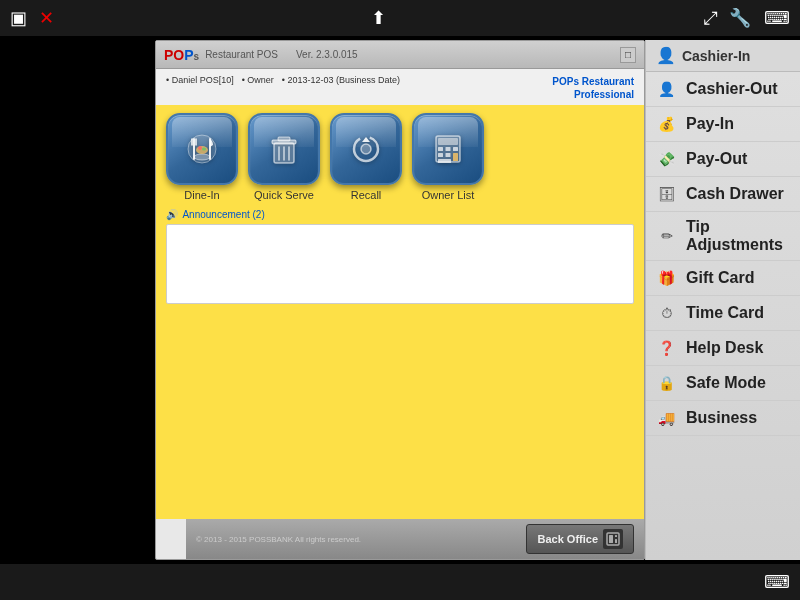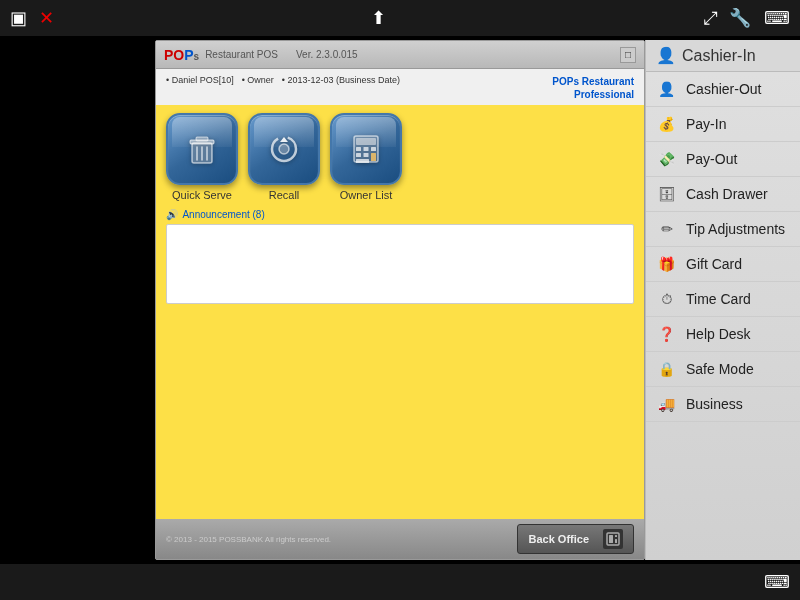--- a/index.html
+++ b/index.html
@@ -222,30 +222,31 @@
 
     
     .window-footer {
       background: linear-gradient(to bottom, #aaa, #888);
       height: 40px;
       display: flex;
       align-items: center;
       padding: 0 10px;
       gap: 8px;
       flex-shrink: 0;
+      margin-left: 30px;
     }
     .footer-copyright {
       font-size: 8px;
       color: #ccc;
       flex: 1;
     }
     .footer-btn {
       display: flex;
       align-items: center;
-      gap: 14px;
+      gap: 5px;
       background: linear-gradient(to bottom, #777, #555);
       border: 1px solid #333;
       border-radius: 3px;
       padding: 4px 10px;
       cursor: pointer;
       color: #eee;
       font-size: 11px;
       font-weight: bold;
     }
     .footer-btn-icon {
@@ -285,42 +286,42 @@
       width: 22px;
       height: 22px;
       display: flex;
       align-items: center;
       justify-content: center;
       font-size: 14px;
       color: #444;
       flex-shrink: 0;
     }
     .sidebar-label {
-      font-size: 14px;
+      font-size: 16px;
       color: #222;
-      font-weight: 400;
+      font-weight: 700;
     }
 
     
     .sidebar-header {
       display: flex;
       align-items: center;
       gap: 6px;
       padding: 6px 10px;
       background: #d8d8d8;
       border-bottom: 1px solid #bbb;
     }
     .sidebar-header-icon {
       font-size: 16px;
       color: #555;
     }
     .sidebar-header-label {
-      font-size: 16px;
+      font-size: 14px;
       color: #333;
-      font-weight: normal;
+      font-weight: bold;
     }
   </style>
 </head>
 <body>
 
 <div class="taskbar">
   <div class="taskbar-left">
     <span class="taskbar-icon white">▣</span>
     <span class="taskbar-icon red">✕</span>
   </div>
@@ -358,20 +359,42 @@
       <div class="info-bar-right">
         <div>POPs Restaurant</div>
         <div>Professional</div>
       </div>
     </div>
 
     <div class="main-grid">
 
       <div class="app-buttons-row">
 
+        <div class="app-btn">
+          <div class="app-btn-icon">
+            <svg viewBox="0 0 44 44" fill="none" xmlns="http://www.w3.org/2000/svg">
+
+              <circle cx="22" cy="22" r="14" fill="rgba(255,255,255,0.15)" stroke="rgba(255,255,255,0.4)" stroke-width="1"></circle>
+
+              <line x1="14" y1="12" x2="14" y2="32" stroke="white" stroke-width="1.8" stroke-linecap="round"></line>
+              <line x1="12" y1="12" x2="12" y2="18" stroke="white" stroke-width="1.5" stroke-linecap="round"></line>
+              <line x1="16" y1="12" x2="16" y2="18" stroke="white" stroke-width="1.5" stroke-linecap="round"></line>
+
+              <line x1="30" y1="12" x2="30" y2="32" stroke="white" stroke-width="1.8" stroke-linecap="round"></line>
+              <path d="M30 12 Q33 14 33 18 L30 20" fill="white" opacity="0.9"></path>
+
+              <ellipse cx="22" cy="30" rx="8" ry="3" fill="rgba(255,255,255,0.3)" stroke="rgba(255,255,255,0.5)" stroke-width="1"></ellipse>
+
+              <ellipse cx="22" cy="23" rx="6" ry="4" fill="rgba(255,200,100,0.7)"></ellipse>
+              <ellipse cx="20" cy="21" rx="2" ry="2" fill="rgba(255,100,100,0.8)"></ellipse>
+              <ellipse cx="24" cy="22" rx="2" ry="1.5" fill="rgba(100,200,100,0.8)"></ellipse>
+            </svg>
+          </div>
+          <span class="app-btn-label">Dine-In</span>
+        </div>
 
         <div class="app-btn">
           <div class="app-btn-icon">
             <svg viewBox="0 0 44 44" fill="none" xmlns="http://www.w3.org/2000/svg">
 
               <rect x="12" y="16" width="20" height="20" rx="2" fill="rgba(255,255,255,0.25)" stroke="rgba(255,255,255,0.6)" stroke-width="1.5"></rect>
               <rect x="10" y="13" width="24" height="4" rx="1" fill="rgba(255,255,255,0.5)" stroke="rgba(255,255,255,0.7)" stroke-width="1"></rect>
               <rect x="16" y="10" width="12" height="4" rx="1" fill="rgba(255,255,255,0.4)" stroke="rgba(255,255,255,0.6)" stroke-width="1"></rect>
               <line x1="17" y1="20" x2="17" y2="33" stroke="rgba(255,255,255,0.7)" stroke-width="1.5" stroke-linecap="round"></line>
               <line x1="22" y1="20" x2="22" y2="33" stroke="rgba(255,255,255,0.7)" stroke-width="1.5" stroke-linecap="round"></line>
@@ -409,21 +432,21 @@
             </svg>
           </div>
           <span class="app-btn-label">Owner List</span>
         </div>
 
       </div>
 
       <div class="announcement-section">
         <div class="announcement-header">
           <span>🔊</span>
-          <span>Announcement (8)</span>
+          <span>Announcement (2)</span>
         </div>
         <div class="announcement-body"></div>
       </div>
     </div>
   </div>
 
   <div class="window-footer">
     <span class="footer-copyright">© 2013 - 2015 POSSBANK All rights reserved.</span>
     <div class="footer-btn">
       <span>Back Office</span>

